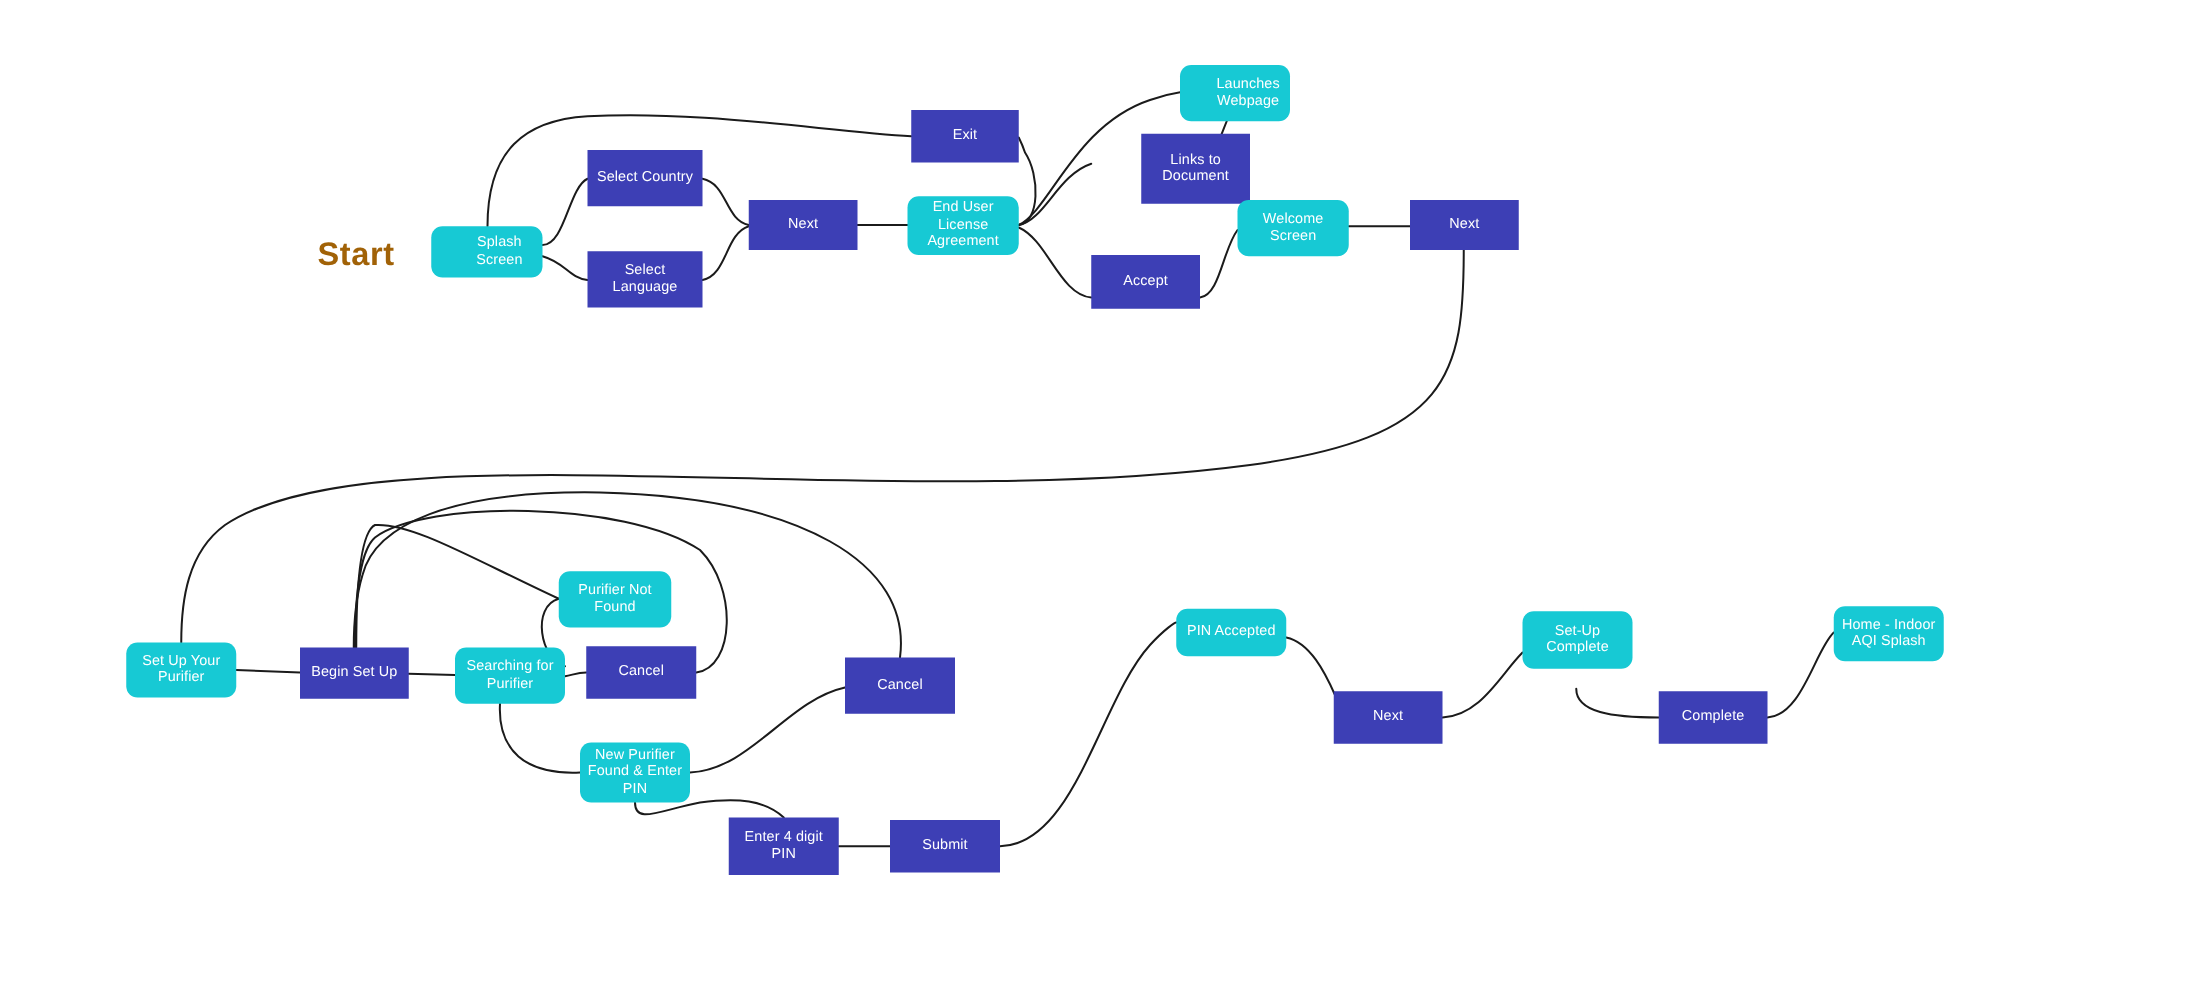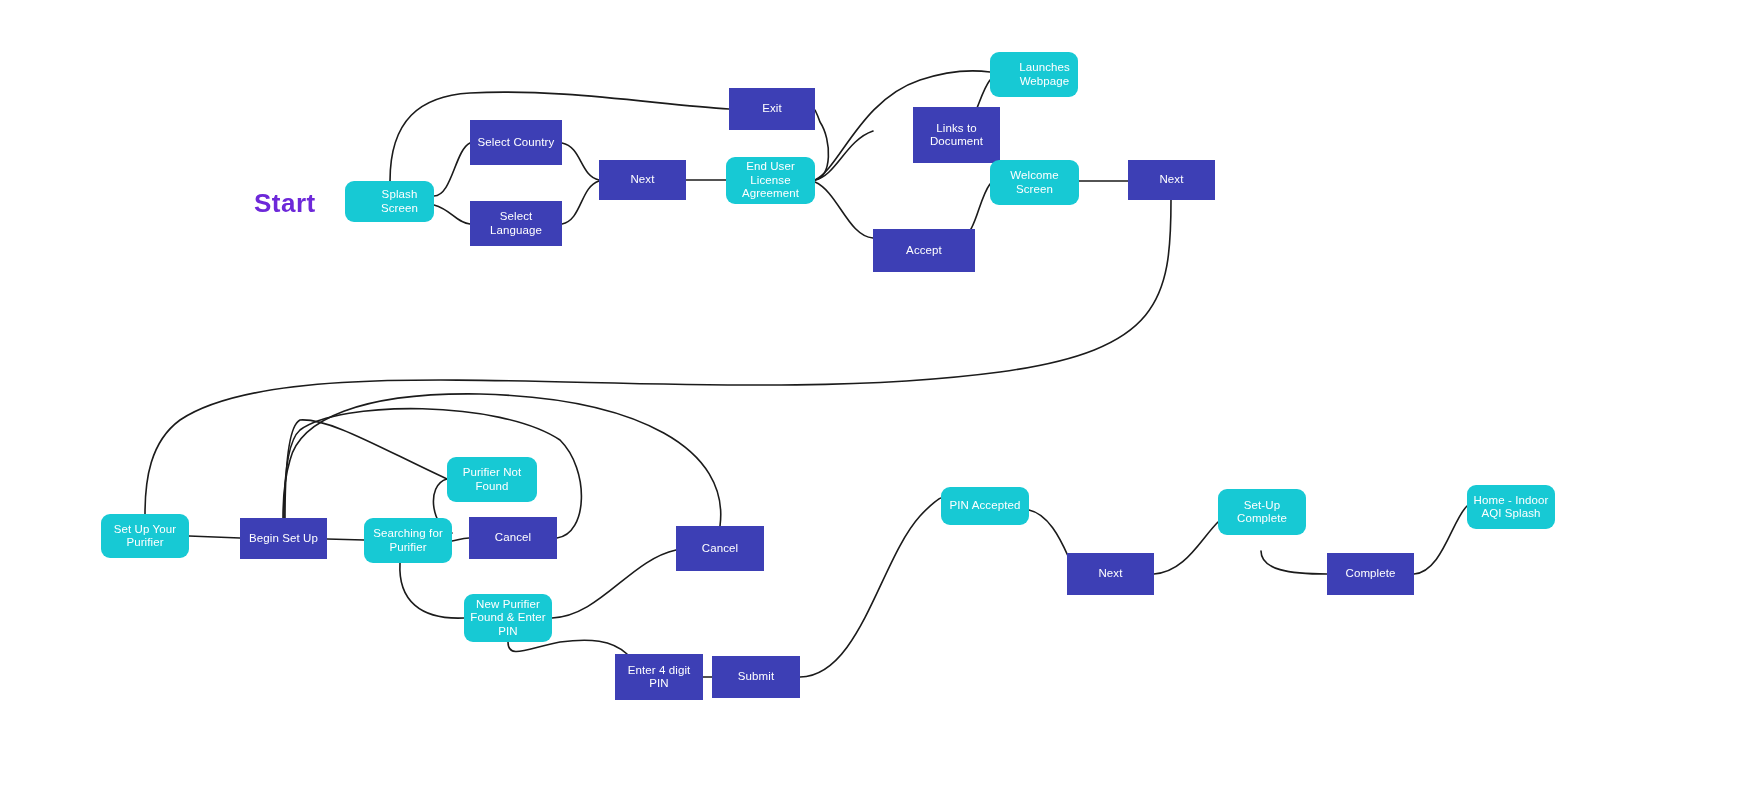--- a/index.html
+++ b/index.html
@@ -51,21 +51,21 @@
   .node-screen {
     background: #17c9d4;
     border-radius: 9px;
   }
   .node-action {
     background: #3d3fb5;
     border-radius: 0px;
   }
   .start-label {
     position: absolute;
-    color: #6d28d9;
+    color: #a16207;
     font-family: "Liberation Sans", sans-serif;
     font-size: 26px;
     font-weight: bold;
     letter-spacing: 0.5px;
     white-space: nowrap;
   }
   .node span {
     display: block;
     width: 100%;
   }
@@ -127,24 +127,24 @@
       </div>
       <div class="node node-screen" style="left: 726px; top: 157px; width: 89px; height: 47px;">
         <span>End User License Agreement</span>
       </div>
       <div class="node node-action" style="left: 729px; top: 88px; width: 86px; height: 42px;">
         <span>Exit</span>
       </div>
       <div class="node node-action" style="left: 873px; top: 107px; width: 87px; height: 56px; margin-left: 40px;">
         <span>Links to Document</span>
       </div>
-      <div class="node node-screen" style="left: 990px; top: 52px; width: 88px; height: 45px; padding-left: 25px;">
+      <div class="node node-screen" style="left: 944px; top: 52px; width: 88px; height: 45px; padding-left: 25px;">
         <span>Launches Webpage</span>
       </div>
-      <div class="node node-action" style="left: 873px; top: 229px; width: 102px; height: 43px;">
+      <div class="node node-action" style="left: 873px; top: 204px; width: 87px; height: 43px;">
         <span>Accept</span>
       </div>
       <div class="node node-screen" style="left: 990px; top: 160px; width: 89px; height: 45px;">
         <span>Welcome Screen</span>
       </div>
       <div class="node node-action" style="left: 1128px; top: 160px; width: 87px; height: 40px;">
         <span>Next</span>
       </div>
       <div class="node node-screen" style="left: 101px; top: 514px; width: 88px; height: 44px;">
         <span>Set Up Your Purifier</span>
@@ -160,21 +160,21 @@
       </div>
       <div class="node node-action" style="left: 469px; top: 517px; width: 88px; height: 42px;">
         <span>Cancel</span>
       </div>
       <div class="node node-action" style="left: 676px; top: 526px; width: 88px; height: 45px;">
         <span>Cancel</span>
       </div>
       <div class="node node-screen" style="left: 464px; top: 594px; width: 88px; height: 48px;">
         <span>New Purifier Found &amp; Enter PIN</span>
       </div>
-      <div class="node node-action" style="left: 583px; top: 654px; width: 88px; height: 46px; margin-left: 32px;">
+      <div class="node node-action" style="left: 583px; top: 654px; width: 88px; height: 46px;">
         <span>Enter 4 digit PIN</span>
       </div>
       <div class="node node-action" style="left: 712px; top: 656px; width: 88px; height: 42px;">
         <span>Submit</span>
       </div>
       <div class="node node-screen" style="left: 941px; top: 487px; width: 88px; height: 38px;">
         <span>PIN Accepted</span>
       </div>
       <div class="node node-action" style="left: 1067px; top: 553px; width: 87px; height: 42px;">
         <span>Next</span>

